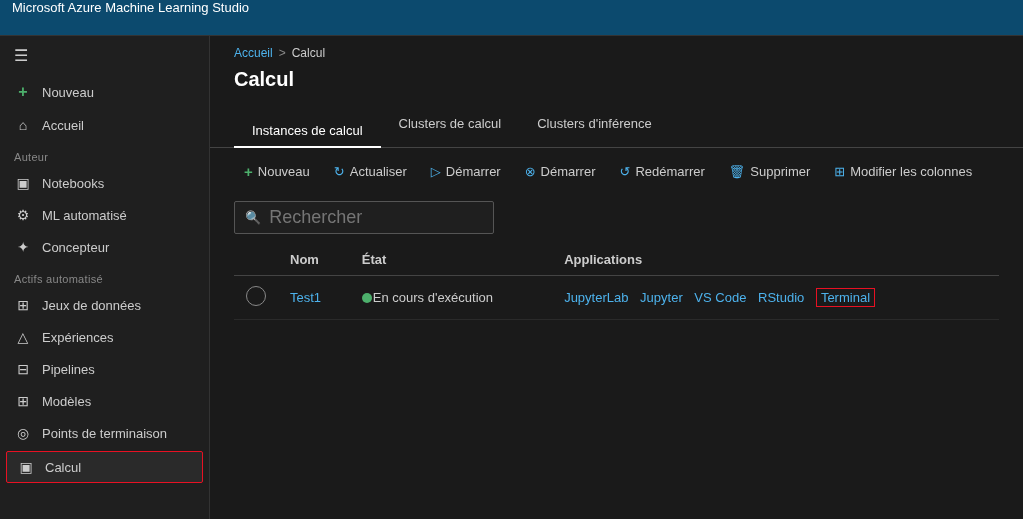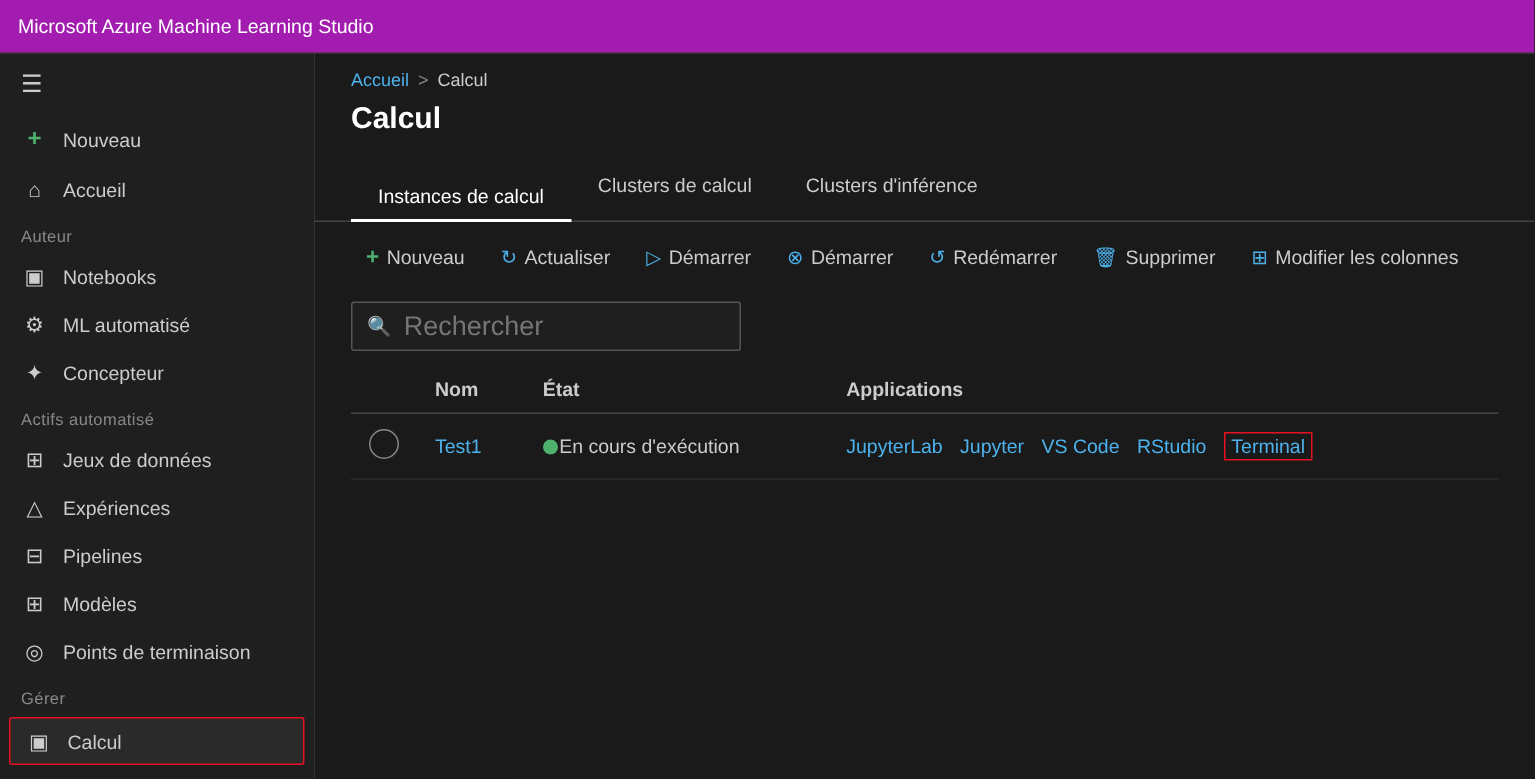--- a/index.html
+++ b/index.html
@@ -10,26 +10,25 @@
       font-size: 13px;
       height: 519px;
       width: 1023px;
       overflow: hidden;
       display: flex;
       flex-direction: column;
     }
 
     
     .top-bar {
-      background: #a21caf;
+      background: #0c4a6e;
       border-bottom: 1px solid #333;
       padding: 0 12px;
       height: 36px;
       display: flex;
-      align-items: center;
       flex-shrink: 0;
     }
     .top-bar-title {
       color: #fff;
       font-size: 13px;
       font-weight: 400;
     }
 
     
     .main-layout {
@@ -333,21 +332,20 @@
     </div>
     <div class="sidebar-item">
       <span class="icon">⊞</span>
       <span class="sidebar-item-label">Modèles</span>
     </div>
     <div class="sidebar-item">
       <span class="icon">◎</span>
       <span class="sidebar-item-label">Points de terminaison</span>
     </div>
 
-    <div class="sidebar-section-label">Gérer</div>
 
     <div class="sidebar-item calcul-active" style="border: 1.5px solid #e81123; margin: 2px 6px; padding: 7px 10px;">
       <span class="icon">▣</span>
       <span class="sidebar-item-label">Calcul</span>
     </div>
   </div>
 
   <div class="content">
 
     <div class="breadcrumb">

